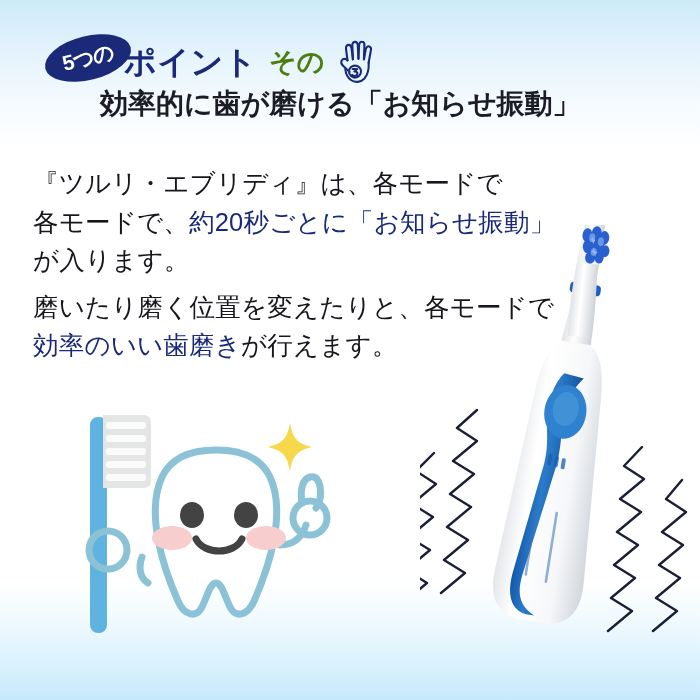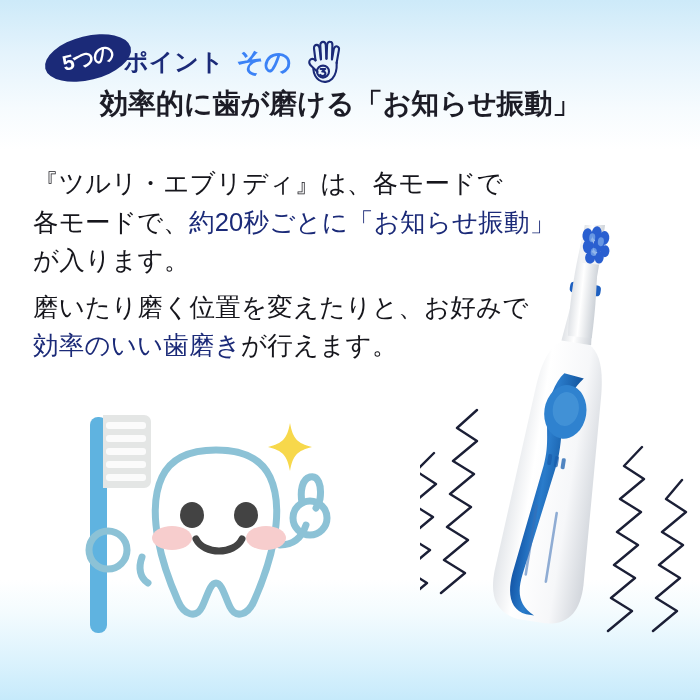--- a/index.html
+++ b/index.html
@@ -73,28 +73,28 @@
   .title-row {
     position: absolute;
     left: 124px;
     top: 38px;
     display: flex;
     align-items: center;
     gap: 2px;
   }
   .title-main {
     color: #1b2a78;
-    font-size: 24px;
+    font-size: 32px;
     font-weight: bold;
     letter-spacing: 0.5px;
     line-height: 1;
     white-space: nowrap;
   }
   .title-sub {
-    color: #3b82f6;
+    color: #4d7c0f;
     font-size: 27px;
     font-weight: bold;
     line-height: 1;
     margin-left: 10px;
     white-space: nowrap;
   }
   .hand-icon {
     margin-left: 10px;
     width: 44px;
     height: 48px;
@@ -189,21 +189,21 @@
     </div>
 
     <div class="subtitle">効率的に歯が磨ける「お知らせ振動」</div>
   </div>
 
   <div class="body-copy">
     <p>『ツルリ・エブリディ』は、各モードで</p>
     <p><span>各モードで、</span><span class="hl">約20秒ごとに「お知らせ振動」</span></p>
     <p>が入ります。</p>
     <div class="gap"></div>
-    <p>磨いたり磨く位置を変えたりと、お好みで</p>
+    <p>磨いたり磨く位置を変えたりと、各モードで</p>
     <p><span class="hl">効率のいい歯磨き</span><span>が行えます。</span></p>
   </div>
 
   <div class="mascot">
     <svg viewBox="0 0 300 235" xmlns="http://www.w3.org/2000/svg">
 
       <g>
         <path d="M224 18 C227 34 231 38 246 42 C231 46 227 50 224 66
                  C221 50 217 46 202 42 C217 38 221 34 224 18 Z" fill="#f7d84b"></path>
       </g>

